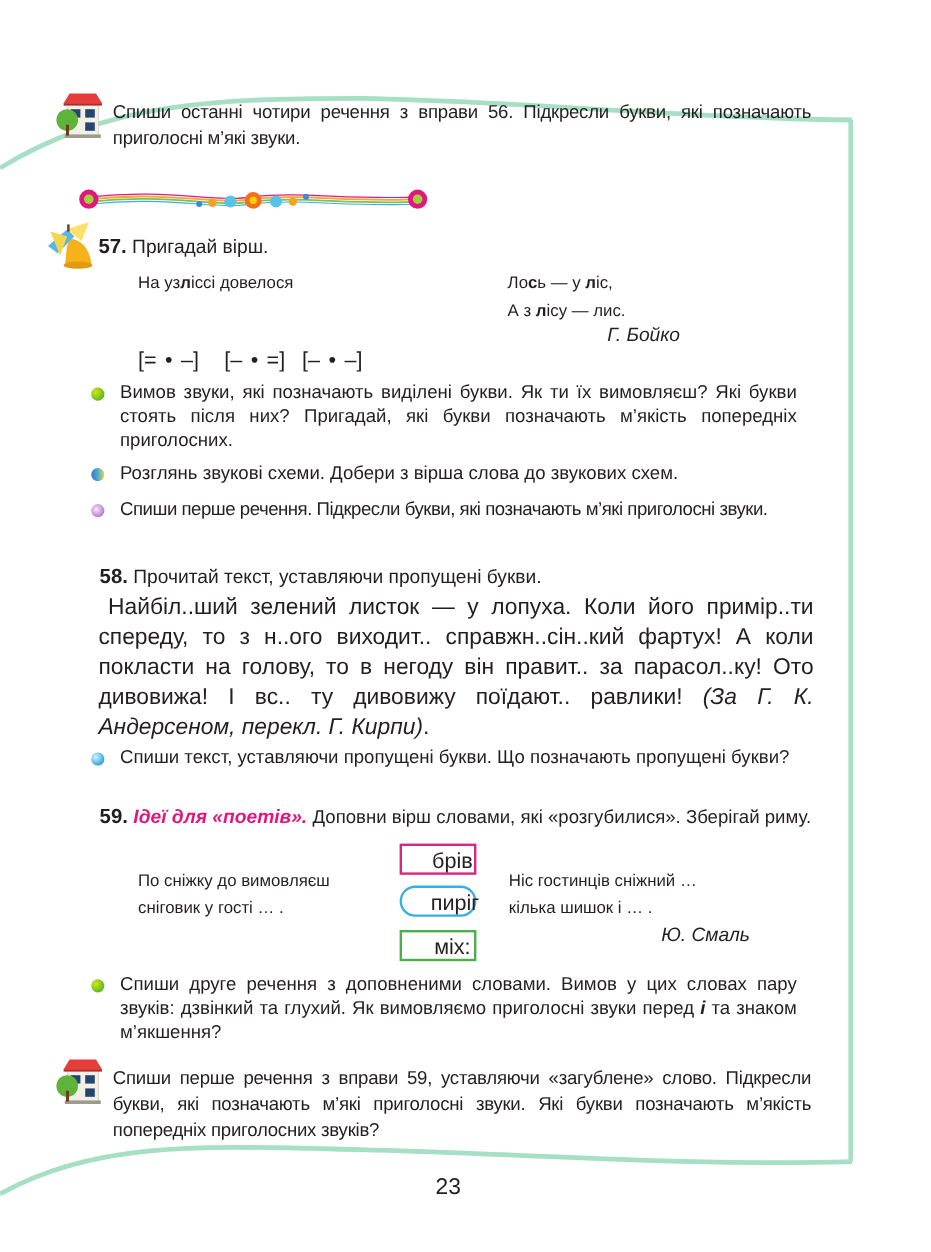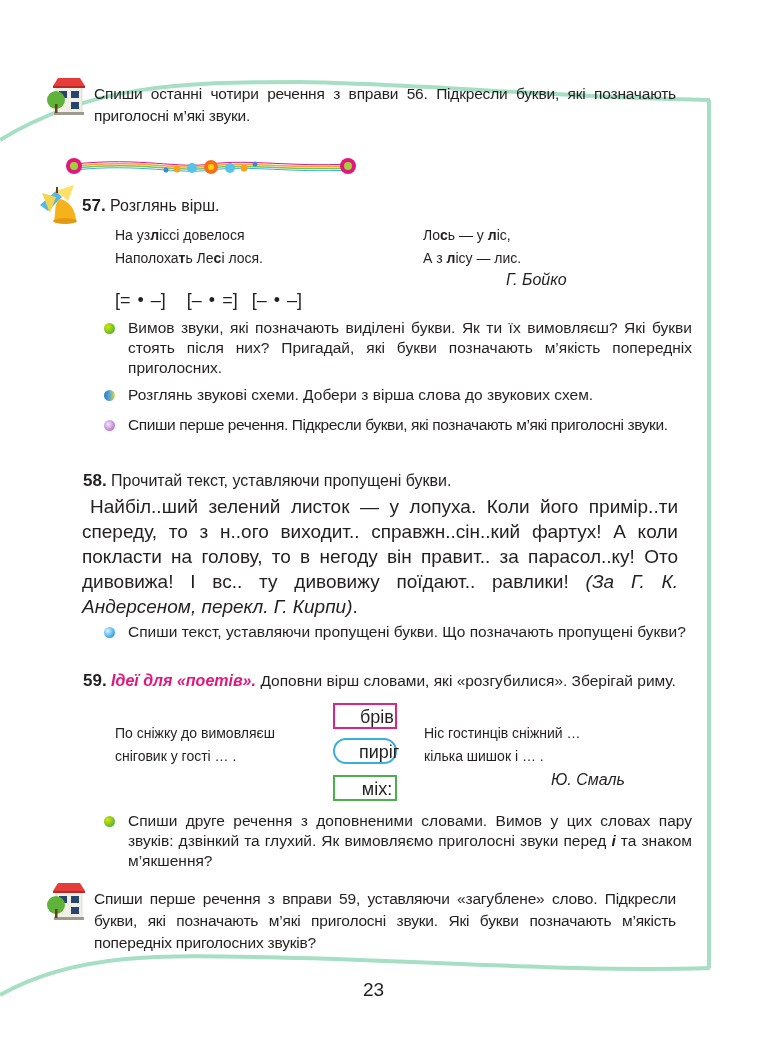--- a/index.html
+++ b/index.html
@@ -8,21 +8,21 @@
   .frame-svg { position:absolute; left:0; top:0; width:776px; height:1043px; pointer-events:none; }
   .abs { position:absolute; }
   .task-text { font-size:15.5px; line-height:22px; letter-spacing:-0.2px; font-stretch:condensed; }
   .house-icon { position:absolute; width:44px; height:40px; }
   .ex-num { font-weight:bold; font-size:17px; }
   .ex-instr { font-size:16px; }
   .poem { font-size:14px; line-height:23px; }
   .poem b { font-weight:bold; }
   .author { font-style:italic; font-size:16px; }
   .scheme { font-size:18px; word-spacing:2px; }
-  .bullet-row { position:absolute; left:104px; width:588px; display:flex;justify-content:center; }
+  .bullet-row { position:absolute; left:76px; width:588px; display:flex;justify-content:center; }
   .bullet { width:11px; height:11px; border-radius:50%; margin-top:5px; flex:0 0 11px; margin-right:13px; }
   .b-green { background:radial-gradient(circle at 35% 35%, #d8e600, #6cc12e 60%, #3a9a1e); }
   .b-blue-yellow { background:linear-gradient(90deg, #2f7fc0 0%, #4aa3d6 45%, #e6d84a 100%); }
   .b-purple { background:radial-gradient(circle at 40% 40%, #f5e6ff, #c38ad8 60%, #9b5bb8); }
   .b-blue { background:radial-gradient(circle at 35% 35%, #d8f2ff, #4ab0e8 60%, #1b7cc0); }
   .bullet-text { font-size:15.5px; line-height:20px; text-align:justify; flex:1; }
   .text58 { font-size:19px; line-height:25px; text-align:justify; }
   .text58 i { font-style:italic; }
   .pink { color:#e2177d; font-style:italic; font-weight:bold; }
   .word-box { position:absolute; width:64px; height:26px; box-sizing:border-box;
@@ -82,26 +82,25 @@
     <path d="M4,22 L20,8 L26,14 L12,28 Z" fill="#56b6e6"></path>
     <path d="M20,8 L38,2 L32,18 Z" fill="#ffe066"></path>
     <path d="M6,10 L20,14 L14,30 Z" fill="#f2d64c"></path>
     <path d="M24,16 C34,18 40,28 40,38 L18,38 C20,28 18,20 24,16 Z" fill="#f5b21b"></path>
     <ellipse cx="29" cy="38" rx="12" ry="3" fill="#e29a10"></ellipse>
     <rect x="20" y="4" width="2" height="6" fill="#6b3e1e"></rect>
   </svg>
 </div>
 <div class="abs" style="left:82px;top:196px;">
   <span class="ex-num">57.</span>
-  <span class="ex-instr">Розглянь вірш.</span>
+  <span class="ex-instr">Пригадай вірш.</span>
 </div>
 
 <div class="abs poem" style="left:115px;top:224px;">
   <div><span>На уз</span><b>л</b><span>іссі довелося</span></div>
-  <div><span>Наполоха</span><b>т</b><span>ь Ле</span><b>с</b><span>і лося.</span></div>
 </div>
 <div class="abs poem" style="left:423px;top:224px;">
   <div><span>Ло</span><b>с</b><span>ь — у </span><b>л</b><span>іс,</span></div>
   <div><span>А з </span><b>л</b><span>ісу — лис.</span></div>
 </div>
 <div class="abs author" style="left:484px;top:271px;margin-left:22px;">Г. Бойко</div>
 
 <div class="abs scheme" style="left:115px;top:290px;">
   <span>[= • –]</span>&nbsp;&nbsp;
   <span>[– • =]</span>&nbsp;

